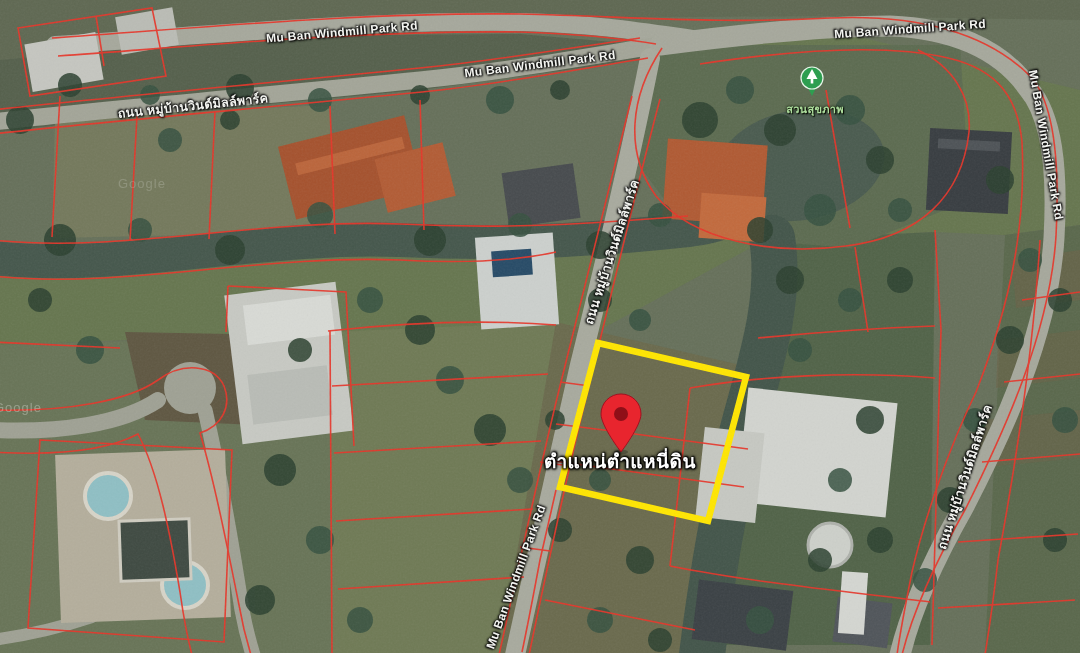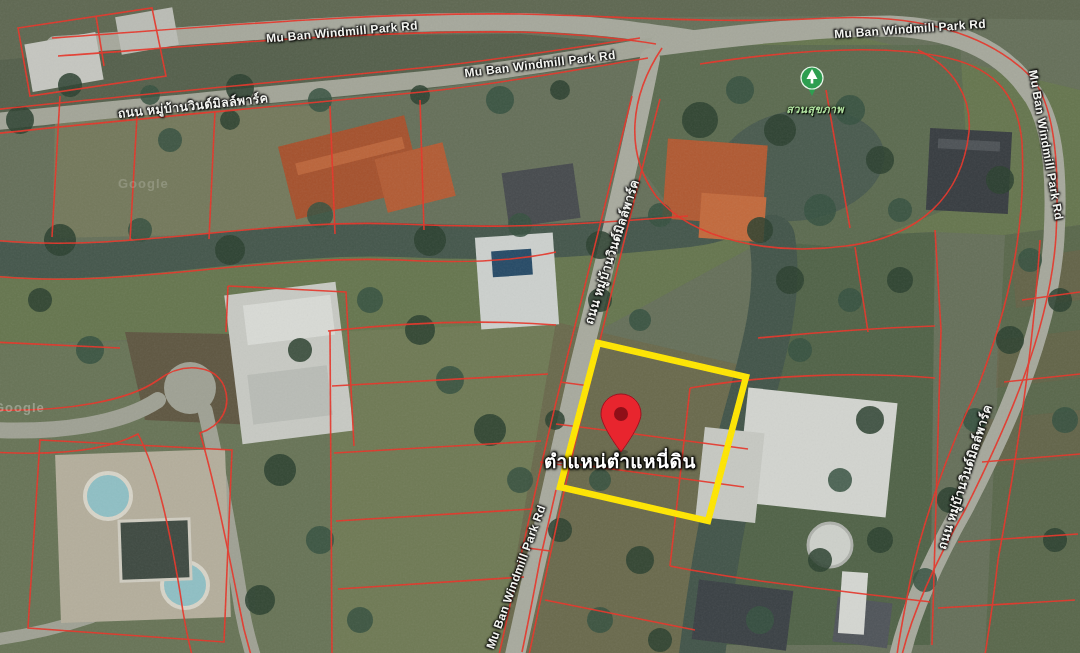--- a/index.html
+++ b/index.html
@@ -6,22 +6,22 @@
   .canvas{position:relative;width:1080px;height:653px;overflow:hidden;
           font-family:"Liberation Sans",sans-serif;background:#66705a;}
   .canvas svg{position:absolute;left:0;top:0;}
   .labels{position:absolute;left:0;top:0;width:100%;height:100%;pointer-events:none;}
   .lbl{position:absolute;white-space:nowrap;transform-origin:center;
        font:700 12px "Liberation Sans",sans-serif;color:#f3f4f0;letter-spacing:.3px;
        text-shadow:0 0 2px #111,0 0 3px #111,1px 1px 2px #000,-1px -1px 2px #000;}
   .lbl.th{font-size:12.5px;}
   .lbl.big{font-size:19px;letter-spacing:.5px;color:#fff;
        text-shadow:0 0 3px #000,0 0 4px #000,1px 1px 2px #000,-1px 1px 2px #000,1px -1px 2px #000;}
-  .lbl.park{font-size:11px;color:#aede9e;text-shadow:0 0 2px #15220f,0 0 3px #15220f,1px 1px 1px #000;font-style:italic;}
-  .lbl.wm{font-weight:700;font-size:13px;color:rgba(255,255,255,.30);text-shadow:none;letter-spacing:1px;}
+  .lbl.park{font-size:11px;color:#aede9e;text-shadow:0 0 2px #15220f,0 0 3px #15220f,1px 1px 1px #000;}
+  .lbl.wm{font-weight:400;font-size:13px;color:rgba(255,255,255,.30);text-shadow:none;letter-spacing:1px;}
 </style>
 </head>
 <body>
 
 <div class="canvas">
 <svg width="1080" height="653" viewBox="0 0 1080 653">
   <defs>
     <filter id="noise" x="0" y="0" width="100%" height="100%">
       <feTurbulence type="fractalNoise" baseFrequency="0.55" numOctaves="2" stitchTiles="stitch"></feTurbulence>
       <feColorMatrix type="saturate" values="0"></feColorMatrix>

